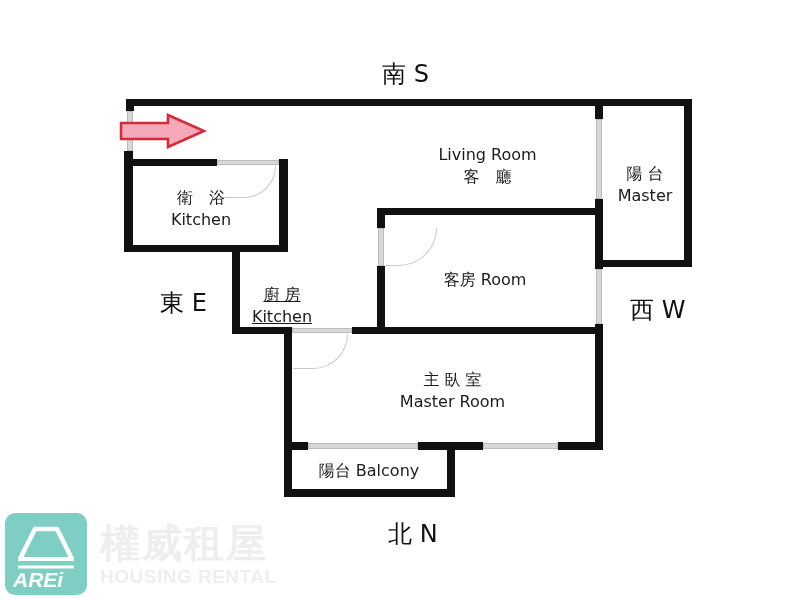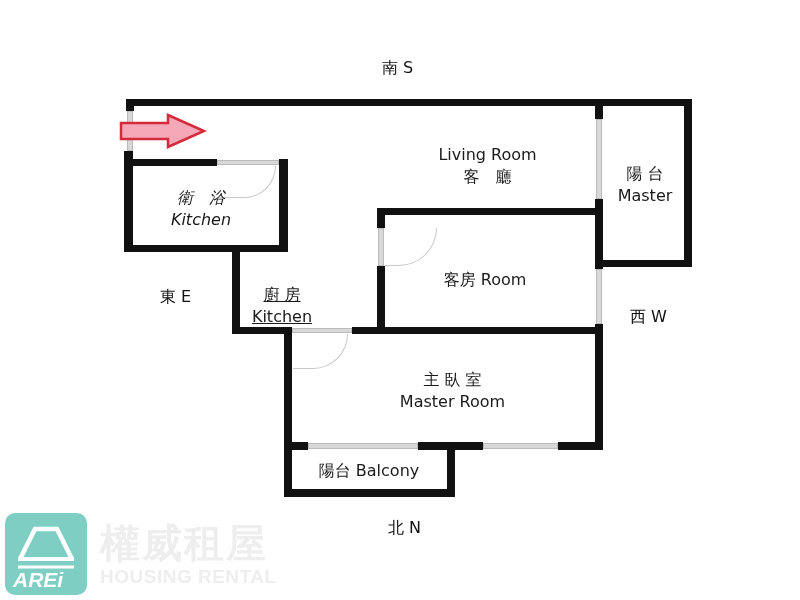--- a/index.html
+++ b/index.html
@@ -1,32 +1,32 @@
 <!DOCTYPE html>
 <html><head>
   <meta charset="utf-8">
   <style>
     html, body { margin: 0; padding: 0; background: #ffffff; }
     body { width: 800px; height: 600px; position: relative; overflow: hidden; font-family: "DejaVu Sans", sans-serif; color: #111; }
     .wall { position: absolute; background: #111; }
     .win { position: absolute; background: #d8d8d8; border: 1px solid #bbb; box-sizing: border-box; }
     .lbl { position: absolute; text-align: center; font-size: 16px; line-height: 22px; color: #1a1a1a; white-space: nowrap; }
-    .compass { position: absolute; font-size: 16px; color: #111; white-space: nowrap; }
+    .compass { position: absolute; font-size: 24px; color: #111; white-space: nowrap; }
     .door { position: absolute; border: 1px solid #c8c8c8; box-sizing: border-box; }
     .logo-box { position: absolute; left: 5px; top: 513px; width: 82px; height: 82px; background: #7ecec3; border-radius: 10px; }
     .logo-cn { position: absolute; left: 100px; top: 516px; font-size: 40px; font-weight: bold; color: #eeeeee; letter-spacing: 2px; }
     .logo-en { position: absolute; left: 100px; top: 566px; font-size: 19px; font-weight: bold; color: #eeeeee; letter-spacing: 0.5px; font-family: "Liberation Sans", sans-serif; }
     .logo-arei { position: absolute; left: 13px; top: 568px; font-size: 21px; font-weight: bold; font-style: italic; color: #ffffff; font-family: "Liberation Sans", sans-serif; }
   </style>
 </head>
 <body>
 
 <div class="compass" style="left:382px; top:58px;">南 S</div>
 <div class="compass" style="left:160px; top:287px;">東 E</div>
-<div class="compass" style="left:630px; top:294px;margin-top:13px;">西 W</div>
+<div class="compass" style="left:630px; top:294px;">西 W</div>
 <div class="compass" style="left:388px; top:518px;">北 N</div>
 
 <div>
 
   <div class="wall" style="left:126px; top:99px; width:566px; height:7px;"></div>
 
   <div class="wall" style="left:684px; top:99px; width:8px; height:168px;"></div>
 
   <div class="wall" style="left:596px; top:260px; width:96px; height:7px;"></div>
 
@@ -76,21 +76,21 @@
 </svg>
 
 <div class="lbl" style="left:420px; top:144px; width:135px;">
   <div>Living Room</div>
   <div>客　廳</div>
 </div>
 <div class="lbl" style="left:606px; top:163px; width:78px;">
   <div>陽 台</div>
   <div>Master</div>
 </div>
-<div class="lbl" style="left:146px; top:187px; width:110px;font-style:italic;">
+<div class="lbl" style="left:146px; top:187px; width:110px;">
   <div>衛　浴</div>
   <div>Kitchen</div>
 </div>
 <div class="lbl" style="left:242px; top:284px; width:80px;text-decoration:underline;">
   <div>廚 房</div>
   <div>Kitchen</div>
 </div>
 <div class="lbl" style="left:420px; top:269px; width:130px;">客房 Room</div>
 <div class="lbl" style="left:385px; top:369px; width:135px;">
   <div>主 臥 室</div>

